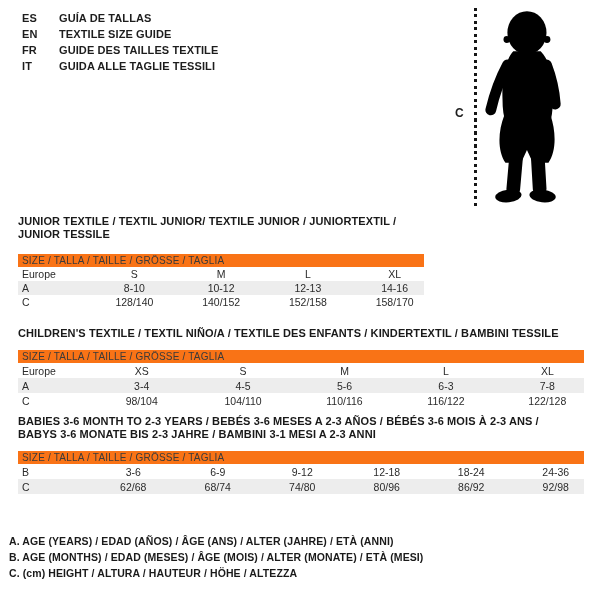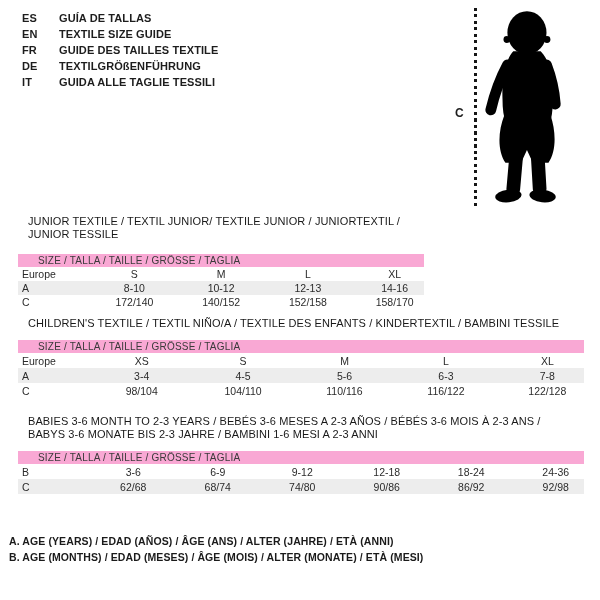--- a/index.html
+++ b/index.html
@@ -16,29 +16,29 @@
   
   .measure-line{
     position:absolute;left:474px;top:8px;width:3px;height:198px;
     background:repeating-linear-gradient(to bottom,#161616 0 3px,transparent 3px 6.5px);
   }
   .height-label{position:absolute;left:455px;top:106px;font-size:12px;font-weight:bold;}
   .baby-svg{position:absolute;left:481px;top:6px;}
   
   .tbl{position:absolute;left:18px;}
   .tbl-junior{top:215px;width:406px;}
-  .tbl-children{top:317px;width:566px;}
+  .tbl-children{top:327px;width:566px;}
   .tbl-babies{top:415px;width:566px;}
-  .tbl-title{font-size:11px;font-weight:normal;line-height:13px;letter-spacing:.1px;color:#191919;margin-left:10px;}
+  .tbl-title{font-size:11px;font-weight:bold;line-height:13px;letter-spacing:.1px;color:#191919;}
   .tbl-junior .tbl-title{margin-bottom:13px;}
   .tbl-children .tbl-title{margin-bottom:10px;}
   .tbl-babies .tbl-title{margin-bottom:10px;}
   .size-bar{
-    background:#f9a8d4;color:#3a3a3a;font-size:10px;line-height:13px;height:13px;
-    padding-left:20px;letter-spacing:.2px;
+    background:#f97316;color:#3a3a3a;font-size:10px;line-height:13px;height:13px;
+    padding-left:4px;letter-spacing:.2px;
   }
   .rows{width:100%;}
   .row{display:flex;align-items:center;font-size:10.5px;color:#2b2b2b;gap:28px;}
   .tbl-junior .row{height:14px;}
   .tbl-children .row,.tbl-babies .row{height:15px;}
   .row.stripe{background:#ededed;}
   .row .lbl{flex:0 0 55px;padding-left:4px;text-align:left;}
   .row .cell{flex:1;text-align:center;}
   
   .notes{position:absolute;left:9px;top:533px;}
@@ -52,24 +52,20 @@
       <span class="lang-code">ES</span>
       <span class="lang-label">GUÍA DE TALLAS</span>
     </div>
     <div class="lang-row">
       <span class="lang-code">EN</span>
       <span class="lang-label">TEXTILE SIZE GUIDE</span>
     </div>
     <div class="lang-row">
       <span class="lang-code">FR</span>
       <span class="lang-label">GUIDE DES TAILLES TEXTILE</span>
-    </div>
-    <div class="lang-row">
-      <span class="lang-code">DE</span>
-      <span class="lang-label">TEXTILGRÖßENFÜHRUNG</span>
     </div>
     <div class="lang-row">
       <span class="lang-code">IT</span>
       <span class="lang-label">GUIDA ALLE TAGLIE TESSILI</span>
     </div>
   </div>
 
 <div class="measure-line"></div>
 <div class="height-label">C</div>
 <svg class="baby-svg" width="88" height="202" viewBox="0 0 90 200" aria-hidden="true">
@@ -103,21 +99,21 @@
       </div>
       <div class="row stripe">
         <span class="lbl">A</span>
         <span class="cell">8-10</span>
         <span class="cell">10-12</span>
         <span class="cell">12-13</span>
         <span class="cell">14-16</span>
       </div>
       <div class="row">
         <span class="lbl">C</span>
-        <span class="cell">172/140</span>
+        <span class="cell">128/140</span>
         <span class="cell">140/152</span>
         <span class="cell">152/158</span>
         <span class="cell">158/170</span>
       </div>
     </div>
 </div>
 
 <div class="tbl tbl-children">
   <div class="tbl-title">
       <div>CHILDREN'S TEXTILE / TEXTIL NIÑO/A / TEXTILE DES ENFANTS / KINDERTEXTIL / BAMBINI TESSILE</div>
@@ -147,41 +143,42 @@
         <span class="cell">110/116</span>
         <span class="cell">116/122</span>
         <span class="cell">122/128</span>
       </div>
     </div>
 </div>
 
 <div class="tbl tbl-babies">
   <div class="tbl-title">
       <div>BABIES 3-6 MONTH TO 2-3 YEARS / BEBÉS 3-6 MESES A 2-3 AÑOS / BÉBÉS 3-6 MOIS À 2-3 ANS /</div>
-      <div>BABYS 3-6 MONATE BIS 2-3 JAHRE / BAMBINI 1-6 MESI A 2-3 ANNI</div>
+      <div>BABYS 3-6 MONATE BIS 2-3 JAHRE / BAMBINI 3-1 MESI A 2-3 ANNI</div>
     </div>
   <div class="size-bar">SIZE / TALLA / TAILLE / GRÖSSE / TAGLIA</div>
   <div class="rows">
       <div class="row">
         <span class="lbl">B</span>
         <span class="cell">3-6</span>
         <span class="cell">6-9</span>
         <span class="cell">9-12</span>
         <span class="cell">12-18</span>
         <span class="cell">18-24</span>
         <span class="cell">24-36</span>
       </div>
       <div class="row stripe">
         <span class="lbl">C</span>
         <span class="cell">62/68</span>
         <span class="cell">68/74</span>
         <span class="cell">74/80</span>
-        <span class="cell">90/86</span>
+        <span class="cell">80/96</span>
         <span class="cell">86/92</span>
         <span class="cell">92/98</span>
       </div>
     </div>
 </div>
 
 <div class="notes">
     <div class="note-line">A. AGE (YEARS) / EDAD (AÑOS) / ÂGE (ANS) / ALTER (JAHRE) / ETÀ (ANNI)</div>
     <div class="note-line">B. AGE (MONTHS) / EDAD (MESES) / ÂGE (MOIS) / ALTER (MONATE) / ETÀ (MESI)</div>
+    <div class="note-line">C. (cm) HEIGHT / ALTURA / HAUTEUR / HÖHE / ALTEZZA</div>
   </div>
 
 </body></html>

